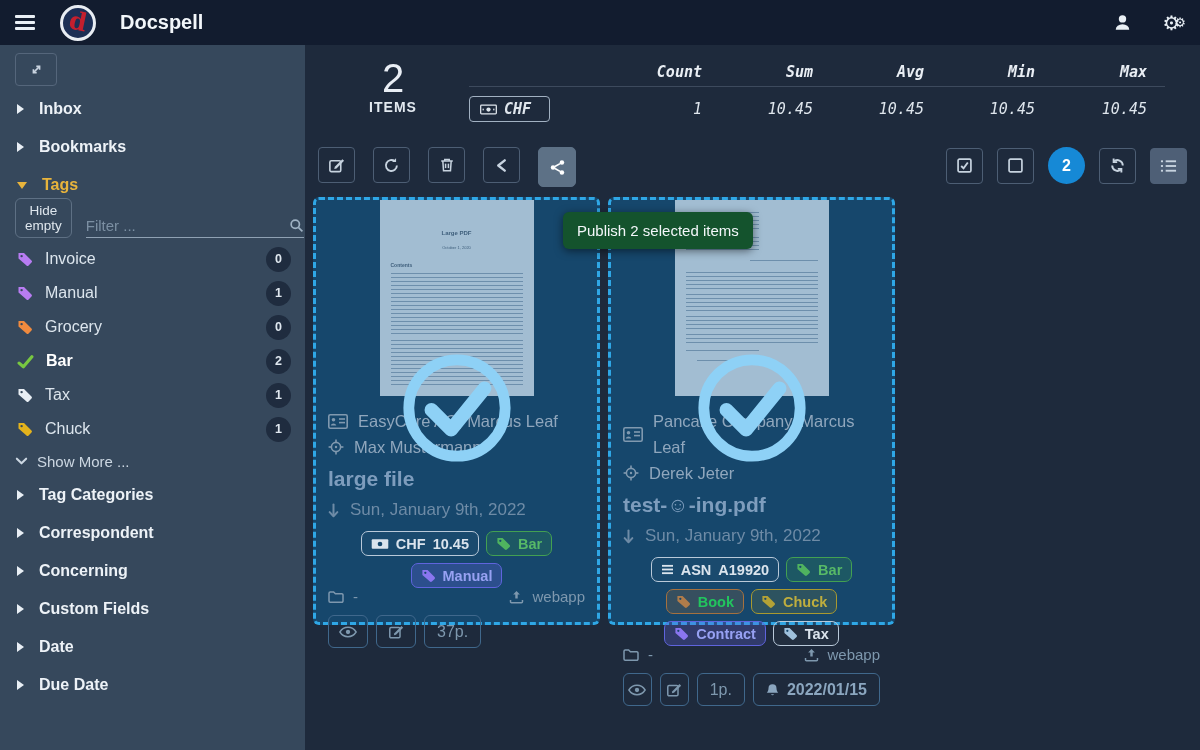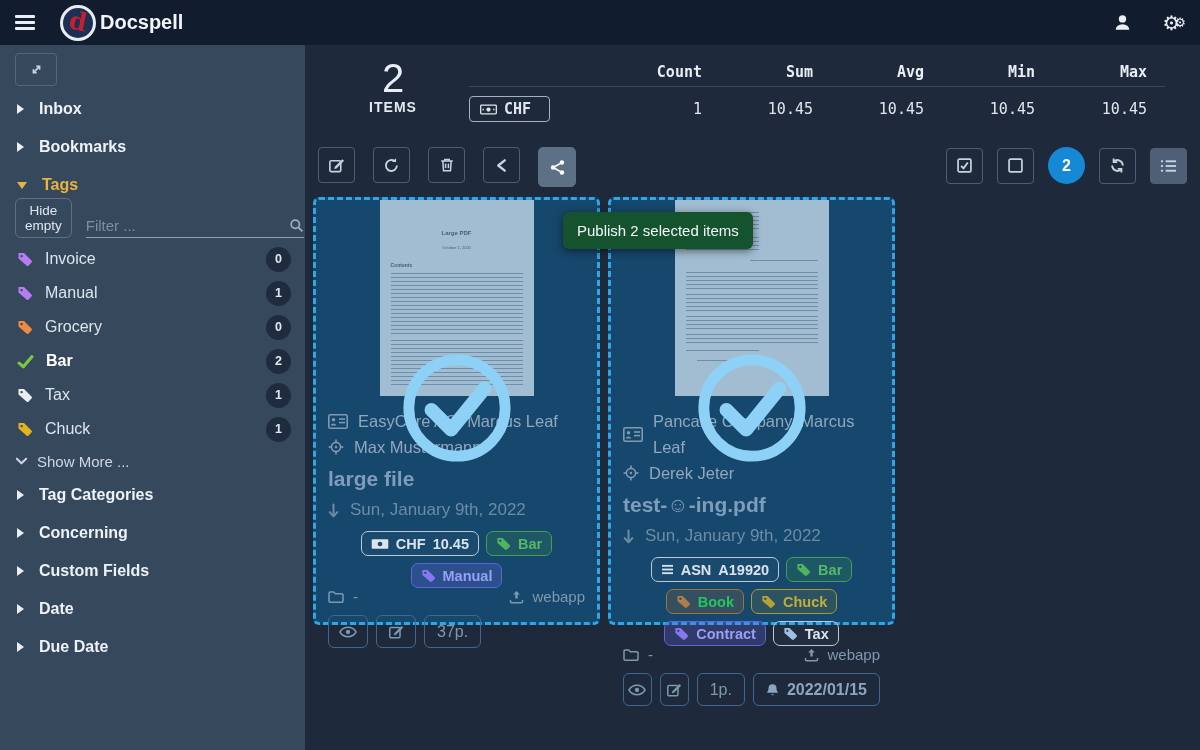--- a/index.html
+++ b/index.html
@@ -6,21 +6,21 @@
   html,body { width:1200px; height:750px; overflow:hidden; }
   body { font-family:"Liberation Sans",sans-serif; background:#1e2a3c; position:relative; color:#e9eff5; }
   svg { display:block; }
 
   
   .navbar { position:absolute; top:0; left:0; right:0; height:45px; background:#121c2f; display:flex; align-items:center; z-index:50; }
   .hamburger { margin-left:15px; width:20px; cursor:pointer; }
   .hamburger div { height:2.5px; background:#e9eff5; margin:3.5px 0; border-radius:1px; }
   .logo { margin-left:25px; width:36px; height:36px; border-radius:50%; background:#1c2f55; border:3px solid #e8edf3; display:flex; align-items:center; justify-content:center; overflow:hidden; }
   .logo span { color:#c41f2e; font-family:"DejaVu Serif",serif; font-weight:bold; font-size:25px; transform:rotate(12deg) translateY(-1px); }
-  .app-title { margin-left:4px; font-size:20px; font-weight:bold; color:#f2f6fa; }
+  .app-title { margin-left:24px; font-size:20px; font-weight:bold; color:#f2f6fa; }
   .nav-right { margin-left:auto; display:flex; align-items:center; gap:30px; margin-right:20px; }
   .nav-ic { color:#e9eff5; cursor:pointer; }
   .gears { font-size:20px; line-height:20px; letter-spacing:-6px; color:#e9eff5; }
   .gears .small { font-size:13px; vertical-align:top; }
 
   
   .sidebar { position:absolute; top:45px; left:0; width:305px; bottom:0; background:#36485c; overflow:hidden; }
   .expand-btn { margin:8px 0 4px 15px; width:42px; height:33px; border:1px solid #55667b; border-radius:4px; display:flex; align-items:center; justify-content:center; color:#c9d4e0; cursor:pointer; background:transparent; }
   .snav { display:flex; align-items:center; height:38px; padding-left:17px; gap:15px; font-size:16px; font-weight:bold; color:#edf2f7; cursor:pointer; }
   .caret-r { width:0; height:0; border-left:7px solid #e9eff5; border-top:5px solid transparent; border-bottom:5px solid transparent; }
@@ -38,21 +38,21 @@
   .show-more { height:30px; padding-left:15px; display:flex; align-items:center; gap:9px; font-size:15px; color:#ccd7e2; cursor:pointer; }
 
   
   .main { position:absolute; top:45px; left:305px; right:0; bottom:0; background:#1e2a3c; }
 
   
   .stats { display:flex; padding-top:12px; }
   .items-block { width:120px; margin-left:28px; text-align:center; }
   .items-num { font-size:40px; line-height:42px; color:#e9eef5; }
   .items-lbl { font-size:14px; font-weight:bold; letter-spacing:1px; color:#e2e9f0; }
-  .stats-table { margin-left:16px; font-family:"DejaVu Sans Mono",monospace; }
+  .stats-table { margin-left:16px; font-family:"DejaVu Sans Mono",monospace;font-style:italic; }
   .st-row { display:grid; grid-template-columns:140px 111px 111px 111px 111px 112px; align-items:center; }
   .st-head { height:30px; border-bottom:1px solid #3d4a5d; }
   .st-head > div { text-align:right; padding-right:18px; font-weight:bold; font-size:15px; color:#e9eef4; }
   .st-vals { height:44px; }
   .st-vals > div { text-align:right; padding-right:18px; font-size:15px; color:#dfe6ed; }
   .chf-chip { justify-self:start; display:inline-flex; align-items:center; gap:7px; border:1px solid #a2b1c2; border-radius:4px; padding:3px 10px; color:#e6ecf2; font-weight:bold; font-size:14px; cursor:pointer; }
 
   
   .toolbar-row { display:flex; margin:16px 13px 0 13px; align-items:flex-start; }
   .tb-left { display:flex; gap:18px; }
@@ -226,20 +226,24 @@
       </span>
     <span>Show More ...</span>
   </div>
 
   <div class="snav">
       <span class="caret-r"></span>
       <span>Tag Categories</span>
     </div>
   <div class="snav">
       <span class="caret-r"></span>
+      <span>Correspondent</span>
+    </div>
+  <div class="snav">
+      <span class="caret-r"></span>
       <span>Concerning</span>
     </div>
   <div class="snav">
       <span class="caret-r"></span>
       <span>Custom Fields</span>
     </div>
   <div class="snav">
       <span class="caret-r"></span>
       <span>Date</span>
     </div>

